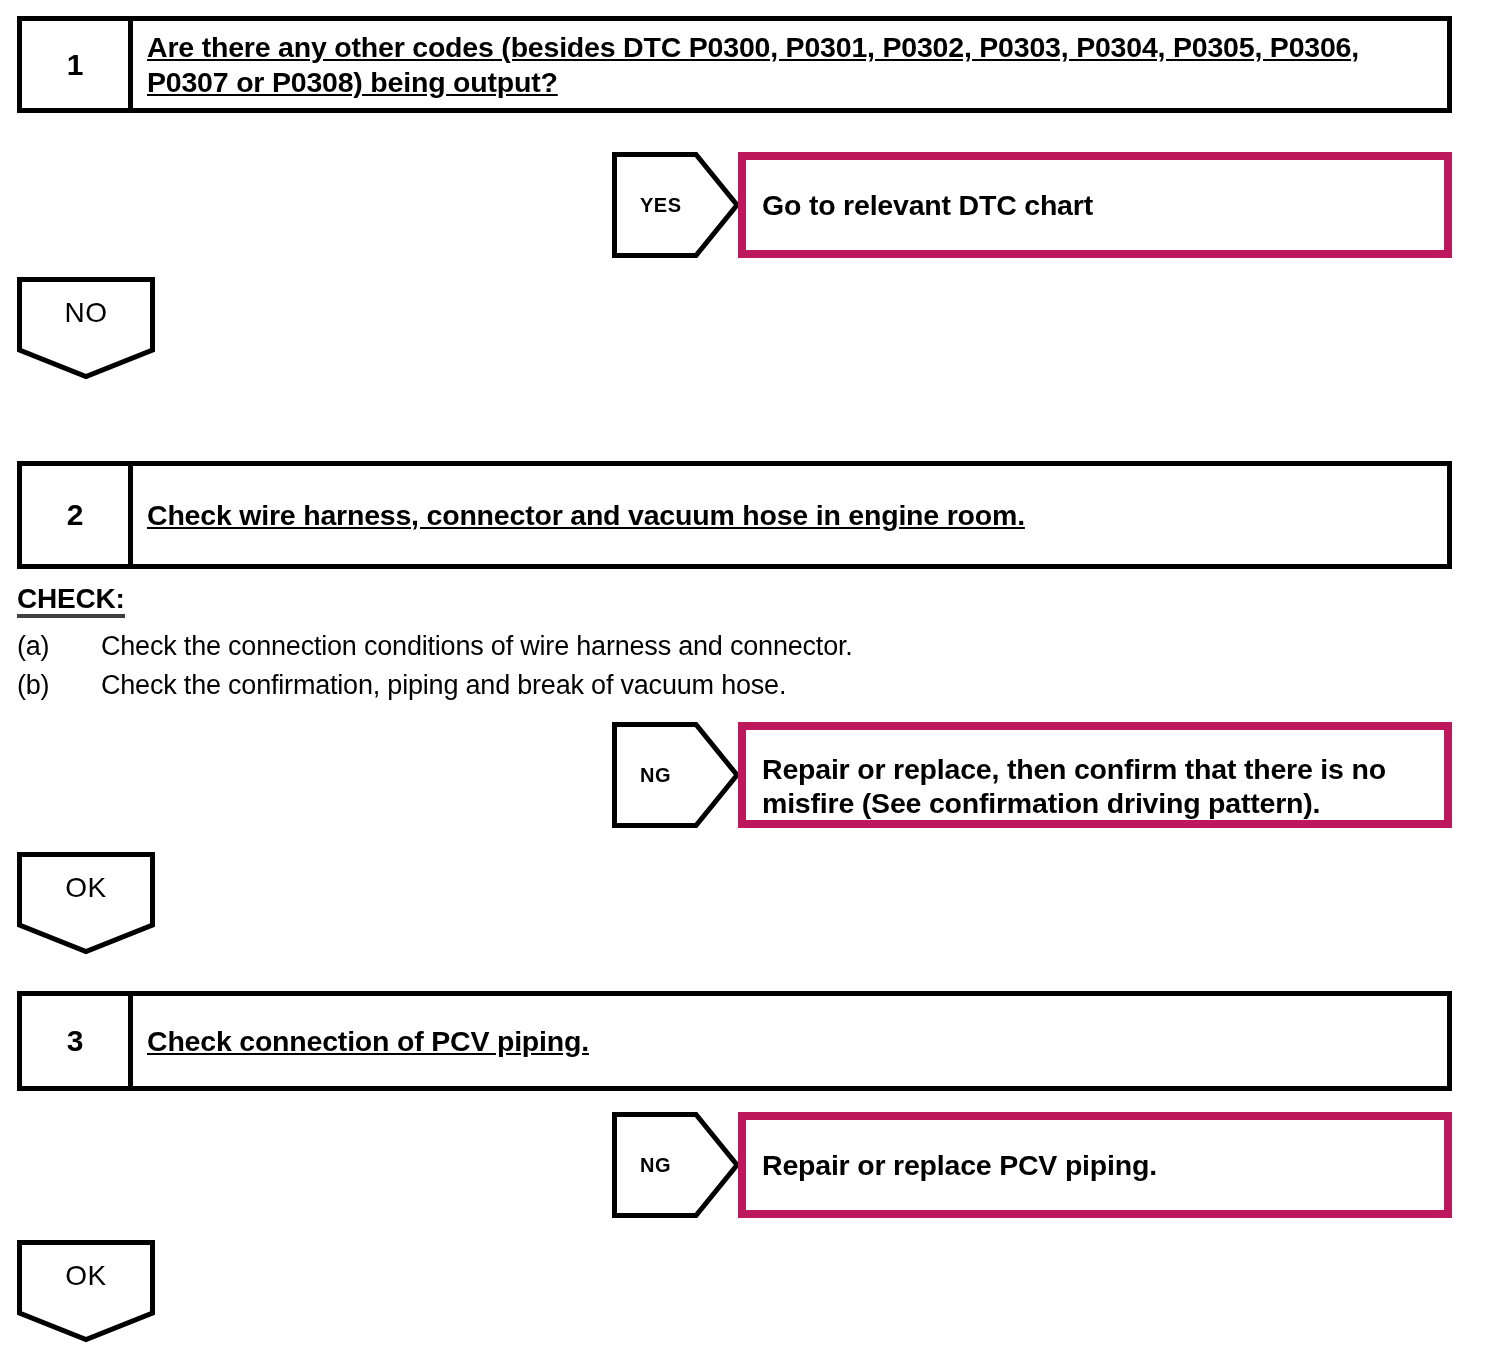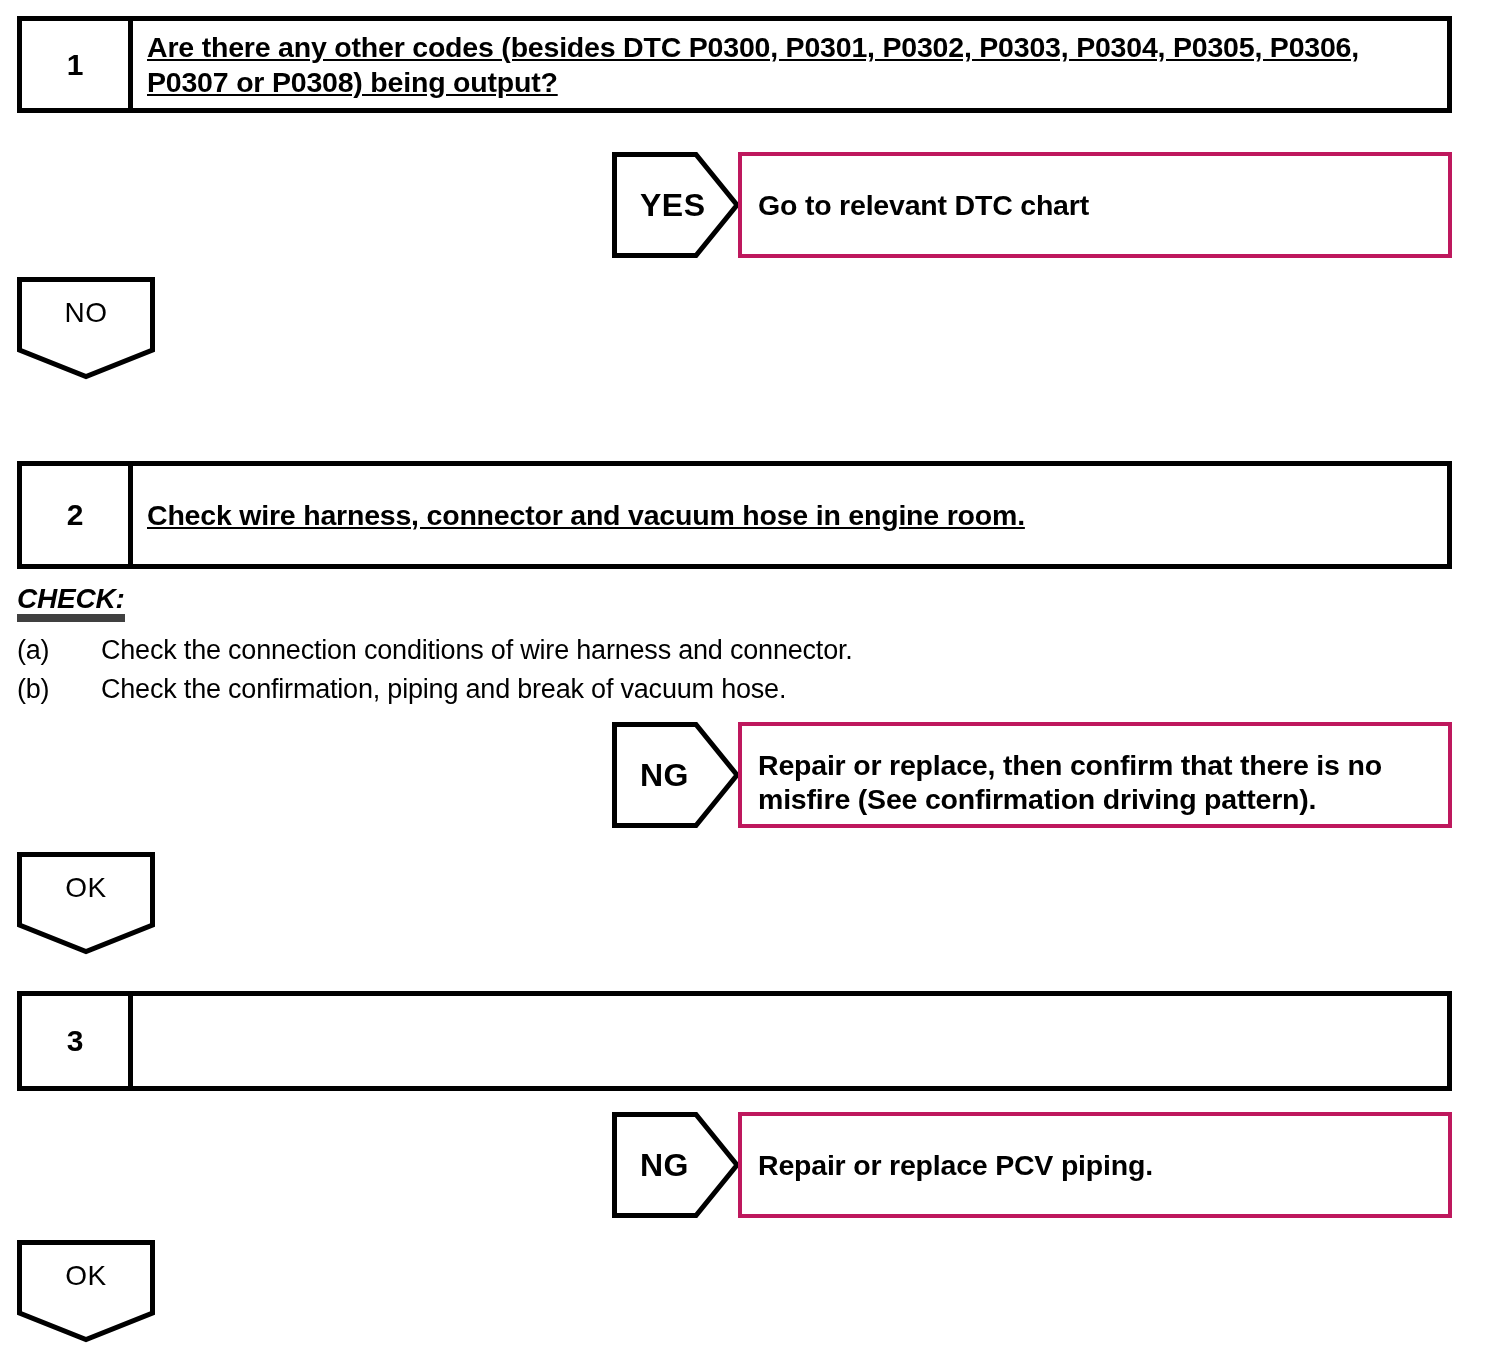--- a/index.html
+++ b/index.html
@@ -52,46 +52,46 @@
     font-weight: bold;
     line-height: 1.22;
     letter-spacing: -0.2px;
     text-decoration: underline;
   }
 
   
   .result-box {
     position: absolute;
     box-sizing: border-box;
-    border: 4px solid #be185d;
+    border: 8px solid #be185d;
     background: #fff;
     display: flex;
     align-items: center;
-    padding: 8px 16px;
+    padding: 0 16px;
     font-size: 28.5px;
     font-weight: bold;
     line-height: 1.2;
     letter-spacing: -0.2px;
   }
 
   
   .branch-right {
     position: absolute;
     display: flex;
     align-items: center;
   }
   .branch-right svg {
     position: absolute;
     left: 0; top: 0;
     overflow: visible;
   }
   .branch-right .branch-label {
     position: relative;
     z-index: 2;
-    font-size: 32px;
+    font-size: 20px;
     font-weight: bold;
     letter-spacing: 0.5px;
     padding-left: 28px;
   }
 
   
   .branch-down {
     position: absolute;
   }
   .branch-down svg {
@@ -114,24 +114,23 @@
   
   .check-block {
     position: absolute;
     left: 17px;
   }
   .check-title {
     font-size: 28px;
     font-weight: bold;
     letter-spacing: -0.2px;
     display: inline-block;
-    border-bottom: 8px solid #404040;
+    border-bottom: 4px solid #404040;
     padding-bottom: 1px;
     line-height: 1.05;
-    font-style: italic;
   }
   .check-list {
     margin-top: 9px;
   }
   .check-item {
     display: flex;
     font-size: 27px;
     font-weight: normal;
     line-height: 1.42;
     letter-spacing: -0.2px;
@@ -204,20 +203,21 @@
 
   <div class="branch-down" style="left:17px; top:852px; width:138px; height:102px;">
     <svg width="138" height="102" viewBox="0 0 138 102">
       <polygon points="2.5,2.5 135.5,2.5 135.5,73 69,99.5 2.5,73" fill="#ffffff" stroke="#000000" stroke-width="5" stroke-linejoin="miter"></polygon>
     </svg>
     <span class="branch-label">OK</span>
   </div>
 
   <div class="step-box" style="left:17px; top:991px; width:1435px; height:100px;">
     <div class="step-num">3</div>
+    <div class="step-text">Check connection of PCV piping.</div>
   </div>
 
   <div class="branch-right" style="left:612px; top:1112px; width:128px; height:106px;">
     <svg width="128" height="106" viewBox="0 0 128 106">
       <polygon points="2.5,2.5 84,2.5 125,53 84,103.5 2.5,103.5" fill="#ffffff" stroke="#000000" stroke-width="5" stroke-linejoin="miter"></polygon>
     </svg>
     <span class="branch-label">NG</span>
   </div>
 
   <div class="result-box" style="left:738px; top:1112px; width:714px; height:106px;">

